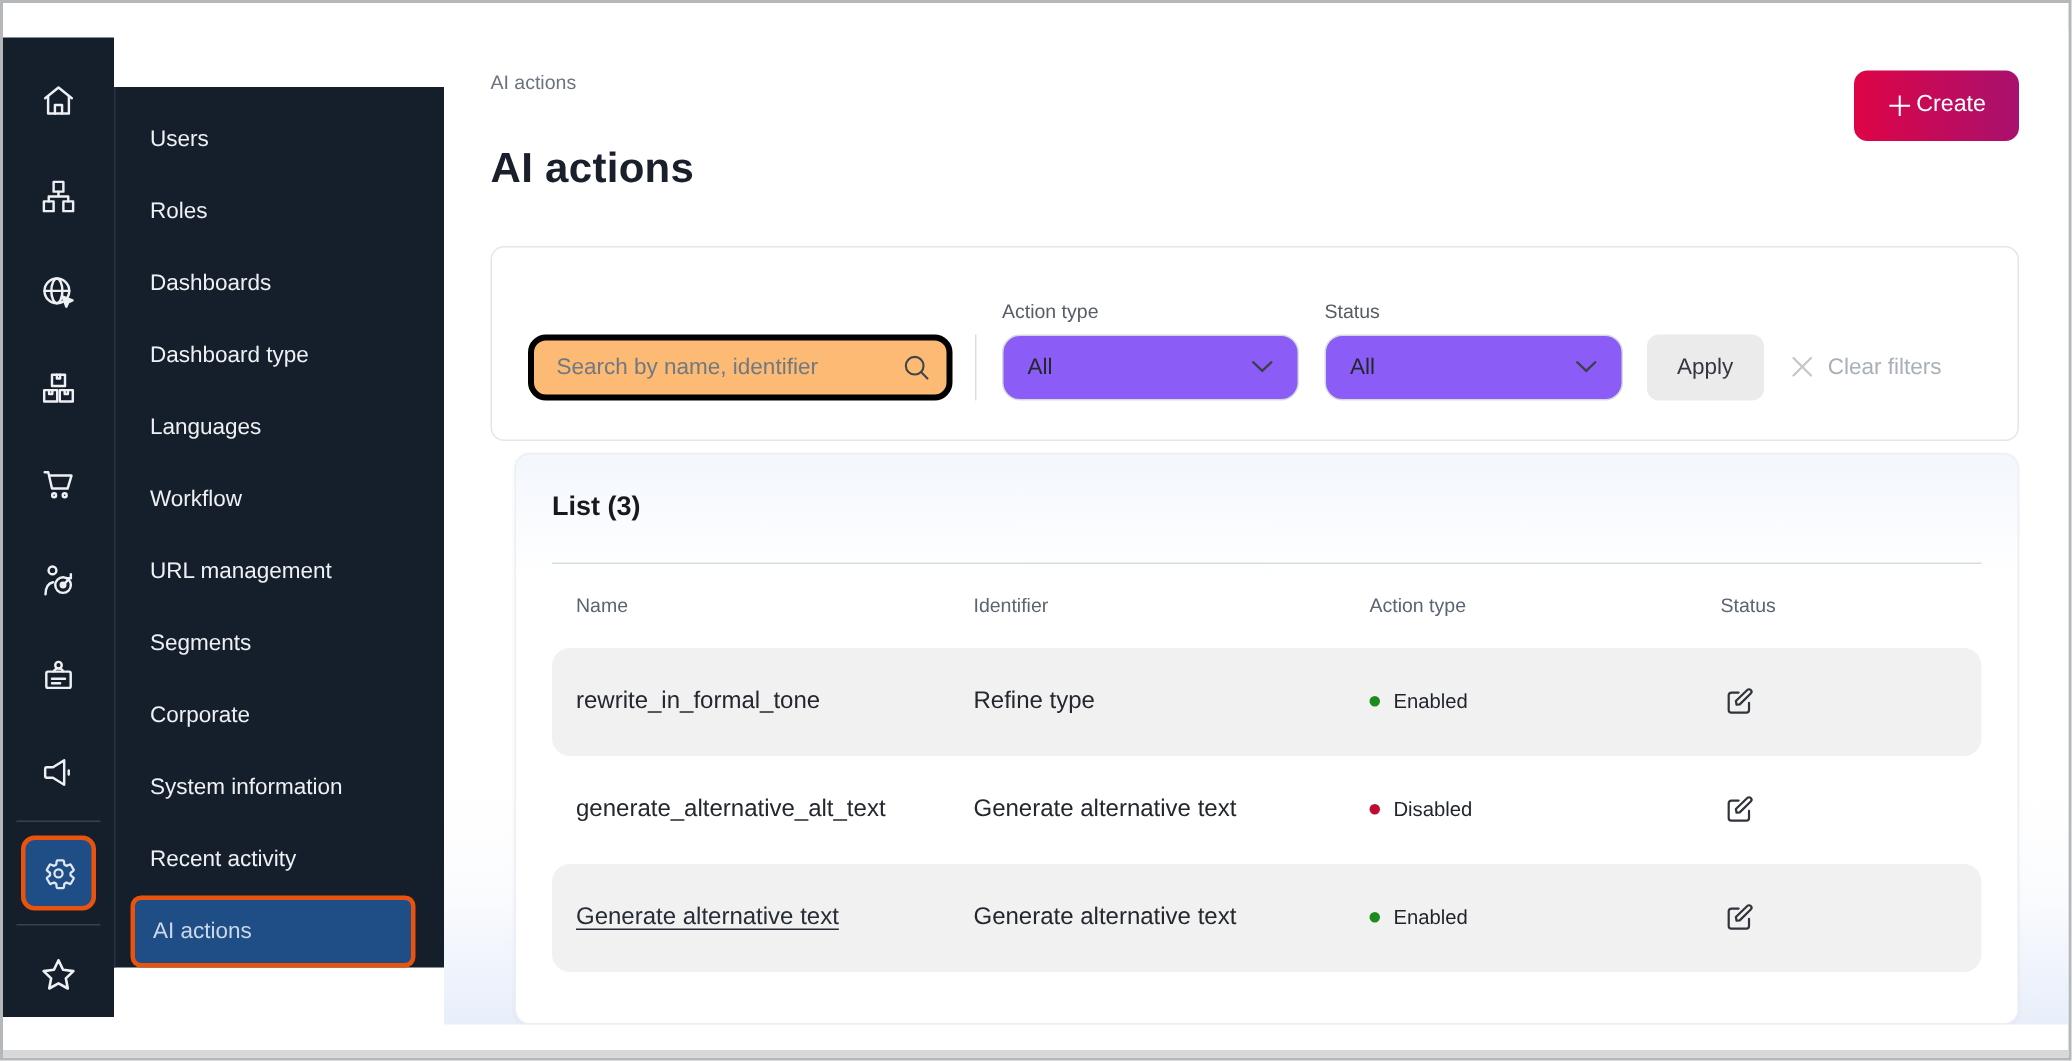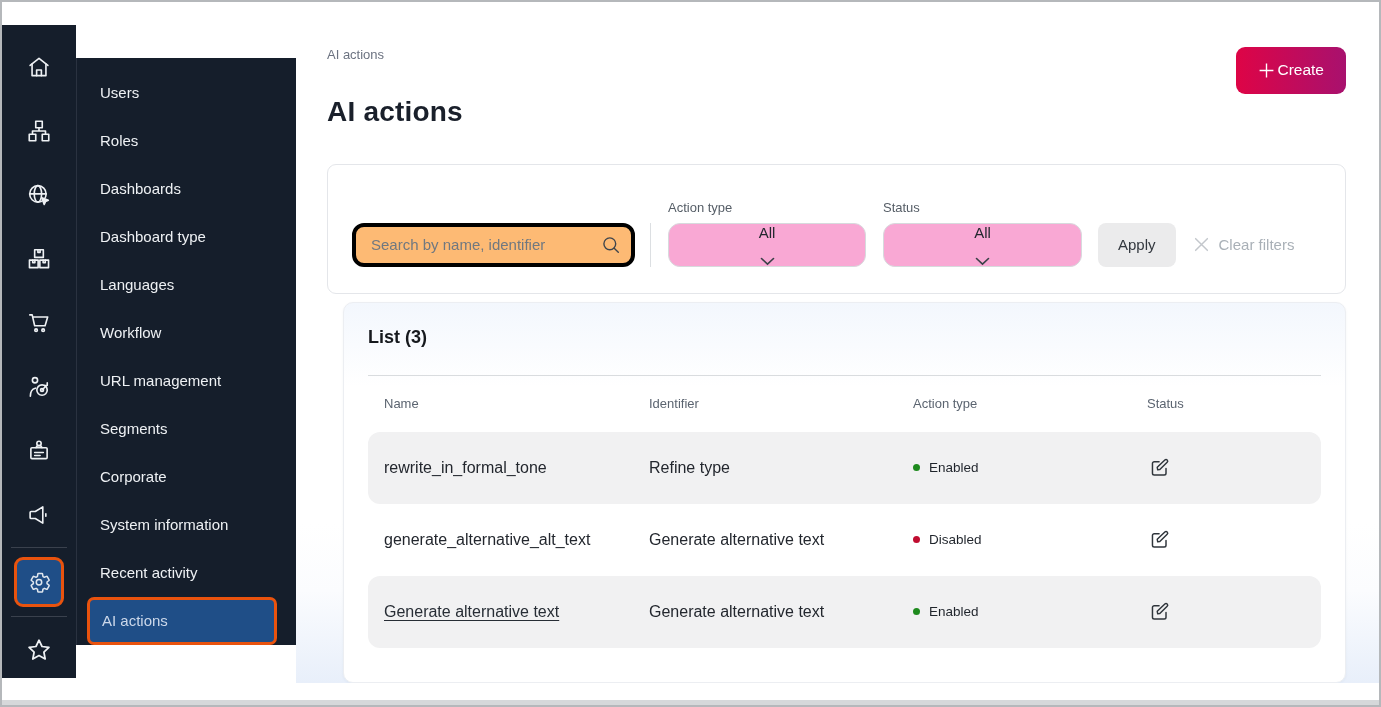--- a/index.html
+++ b/index.html
@@ -76,23 +76,23 @@
     width:283px; height:44px; border:4px solid #000000; border-radius:12px;
     padding:0 42px 0 15px; font-size:15px; color:#23272e;
     font-family:"Liberation Sans",sans-serif; outline:none; background:#fdba74;
   }
   .search-input::placeholder { color:#707880; }
   .search-icon { position:absolute; right:14px; top:12px; pointer-events:none; }
   .v-divider { width:1px; height:44px; background:#dcdfe2; margin:0 17px 0 15px; }
   .field-group { display:flex; flex-direction:column; }
   .field-label { font-size:13px; color:#555d66; margin-bottom:8px; }
   .select-box {
-    height:44px; border:1px solid #d7dadd; border-radius:12px; background:#f9a8d4;
+    height:44px; border:1px solid #d7dadd; border-radius:12px; background:#8b5cf6;
     display:flex; align-items:center; justify-content:space-between;
-    padding:0 16px; cursor:pointer;flex-direction:column;
+    padding:0 16px; cursor:pointer;
   }
   .select-box .value { font-size:15px; color:#23272e; }
   .sel-action { width:198px; margin-right:17px; }
   .sel-status { width:199px; margin-right:16px; }
   .apply-btn {
     height:44px; padding:0 20px; background:#ebebec; border:none; border-radius:8px;
     font-size:15px; color:#33383f; font-family:"Liberation Sans",sans-serif; cursor:pointer;
   }
   .clear-filters {
     height:44px; display:flex; align-items:center; gap:9px; margin-left:17px;

